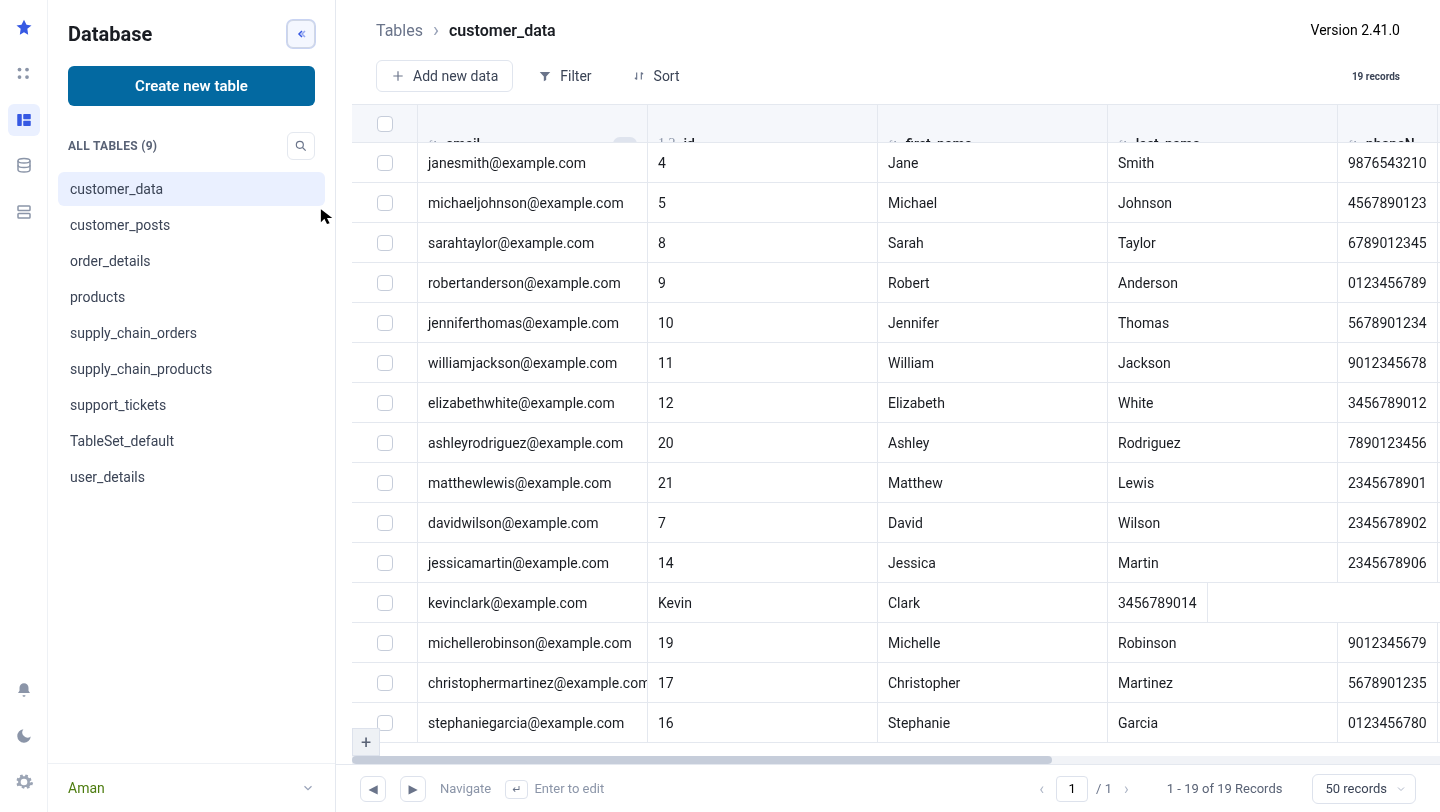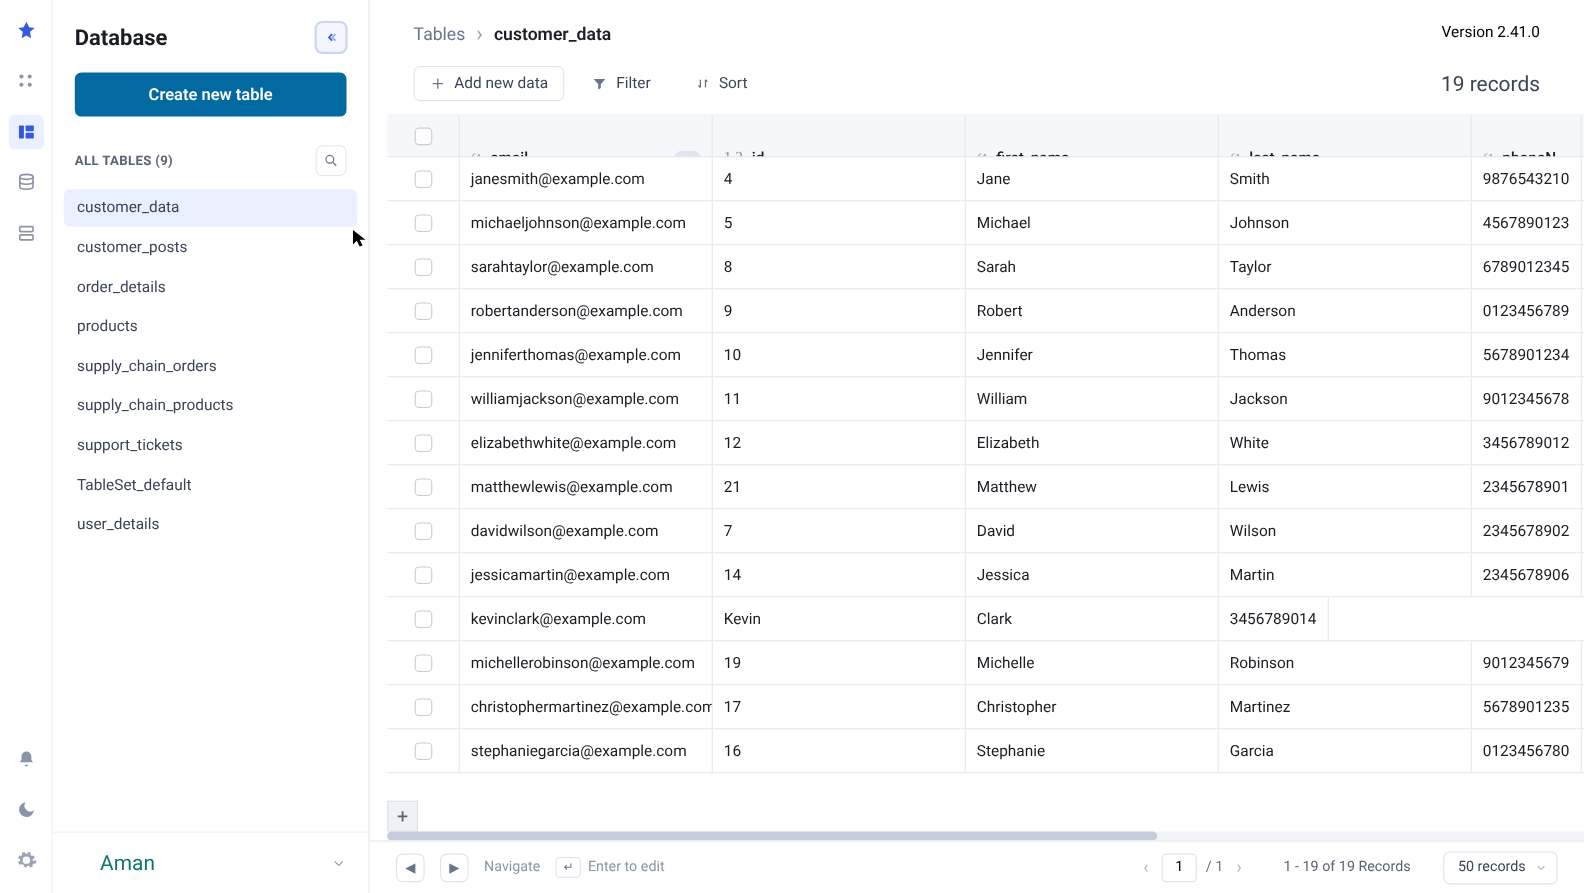--- a/index.html
+++ b/index.html
@@ -14,35 +14,35 @@
 .sidebar-title { font-size: 20px; font-weight: 700; }
 .collapse-btn { width: 28px; height: 28px; border: 1px solid #d0d7e5; border-radius: 6px; background: #f4f7ff; display: flex; align-items: center; justify-content: center; color: #3659e3; cursor: pointer; box-shadow: 0 0 0 1px #c9d4f3; }
 .create-btn { margin: 0 20px 20px; height: 40px; background: #0369a1; color: #fff; border: none; border-radius: 6px; font-size: 15px; font-weight: 600; cursor: pointer; }
 .tables-head { display: flex; align-items: center; justify-content: space-between; padding: 6px 20px 8px; }
 .tables-label { font-size: 12px; font-weight: 700; letter-spacing: .3px; color: #5a6376; }
 .search-btn { width: 28px; height: 28px; border: 1px solid #e4e8ef; border-radius: 6px; background: #fff; display: flex; align-items: center; justify-content: center; color: #6a748a; cursor: pointer; }
 .table-list { padding: 4px 10px; }
 .table-item { padding: 9px 12px; border-radius: 6px; font-size: 14px; color: #3b4456; cursor: pointer; margin-bottom: 2px; }
 .table-item.selected { background: #eaf0ff; }
 .sidebar-footer { margin-top: auto; padding: 16px 20px; display: flex; align-items: center; justify-content: space-between; border-top: 1px solid #eef1f5; }
-.user-name { font-size: 19px; color: #0f766e; margin-left: 23px; }
+.user-name { font-size: 14px; color: #4d7c0f; }
 .chev-down { color: #98a2b8; }
 .main { flex: 1; display: flex; flex-direction: column; min-width: 0; }
 .topbar { display: flex; align-items: center; justify-content: space-between; padding: 20px 40px 14px; }
 .breadcrumb { display: flex; align-items: center; gap: 10px; font-size: 16px; }
 .breadcrumb .crumb { color: #6a748a; cursor: pointer; }
 .breadcrumb .sep { color: #98a2b8; font-size: 20px; line-height: 1; }
 .breadcrumb .current { color: #1a1d23; font-weight: 600; }
 .version { font-size: 14px; color: #000000; }
 .toolbar { display: flex; align-items: center; justify-content: space-between; padding: 6px 40px 12px; }
 .tool-left { display: flex; align-items: center; gap: 10px; }
 .tool-btn { display: flex; align-items: center; gap: 8px; padding: 7px 14px; border: 1px solid transparent; background: transparent; border-radius: 6px; font-size: 14px; color: #3b4456; cursor: pointer; }
 .tool-btn.bordered { border-color: #e0e5ee; background: #fff; }
 .tool-btn .ico { color: #6a748a; display: flex; }
-.records-ct { font-size: 19px; color: #3b4456; font-weight: 400; }
+.records-ct { font-size: 10px; color: #3b4456; font-weight: 700; }
 .grid-wrap { flex: 1; overflow: hidden; position: relative; padding-left: 16px; }
 .grid { display: flex; flex-direction: column; border-top: 1px solid #e4e8ef; }
 .row { display: flex; border-bottom: 1px solid #e4e8ef; height: 40px; align-items: stretch; }
 .row.header { background: #f5f7fb; height: 38px; font-weight: 500; color: #3b4456; font-size: 14px; }
 .cell { border-right: 1px solid #e4e8ef; display: flex; align-items: center; padding: 0 10px; font-size: 14px; color: #1a1d23; overflow: hidden; white-space: nowrap; }
 .cell.check { width: 66px; flex: 0 0 66px; justify-content: center; }
 .cell.email { width: 230px; flex: 0 0 230px; }
 .cell.id { width: 230px; flex: 0 0 230px; }
 .cell.fname { width: 230px; flex: 0 0 230px; }
 .cell.lname { width: 230px; flex: 0 0 230px; }
@@ -323,20 +323,31 @@
           <div class="cell id">12</div>
           <div class="cell fname">Elizabeth</div>
           <div class="cell lname">White</div>
           <div class="cell phone">3456789012</div>
           <div class="cell add"></div>
         </div>
         <div class="row">
           <div class="cell check">
             <div class="checkbox"></div>
           </div>
+          <div class="cell email">ashleyrodriguez@example.com</div>
+          <div class="cell id">20</div>
+          <div class="cell fname">Ashley</div>
+          <div class="cell lname">Rodriguez</div>
+          <div class="cell phone">7890123456</div>
+          <div class="cell add"></div>
+        </div>
+        <div class="row">
+          <div class="cell check">
+            <div class="checkbox"></div>
+          </div>
           <div class="cell email">matthewlewis@example.com</div>
           <div class="cell id">21</div>
           <div class="cell fname">Matthew</div>
           <div class="cell lname">Lewis</div>
           <div class="cell phone">2345678901</div>
           <div class="cell add"></div>
         </div>
         <div class="row">
           <div class="cell check">
             <div class="checkbox"></div>

